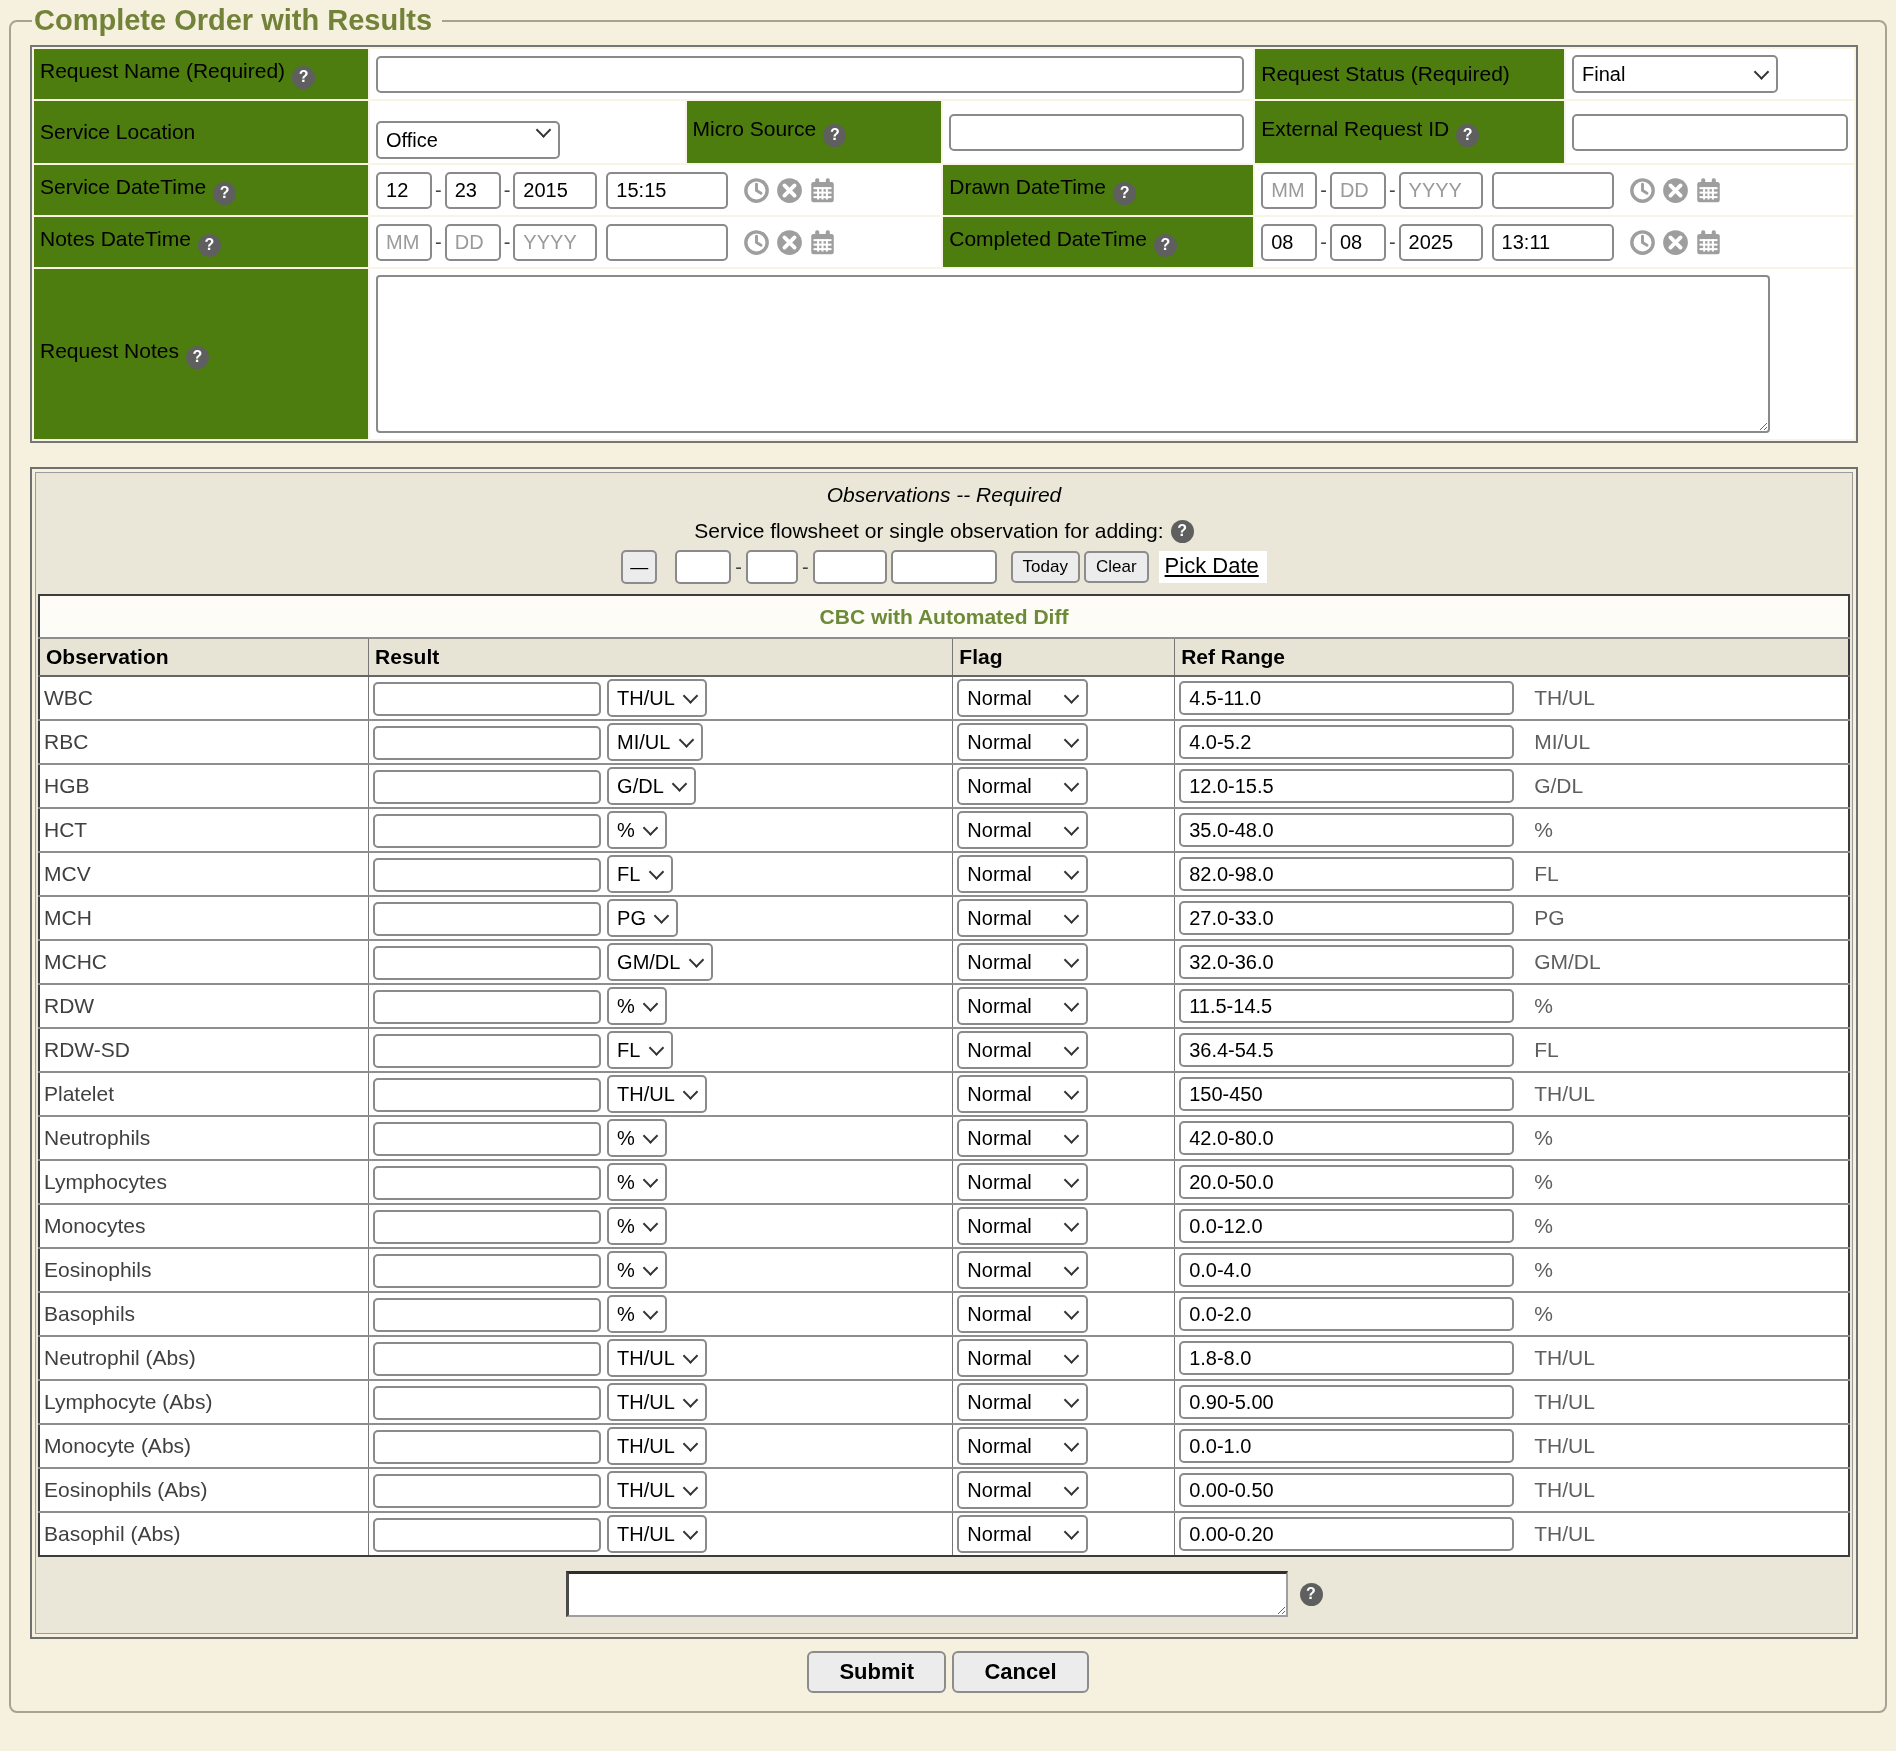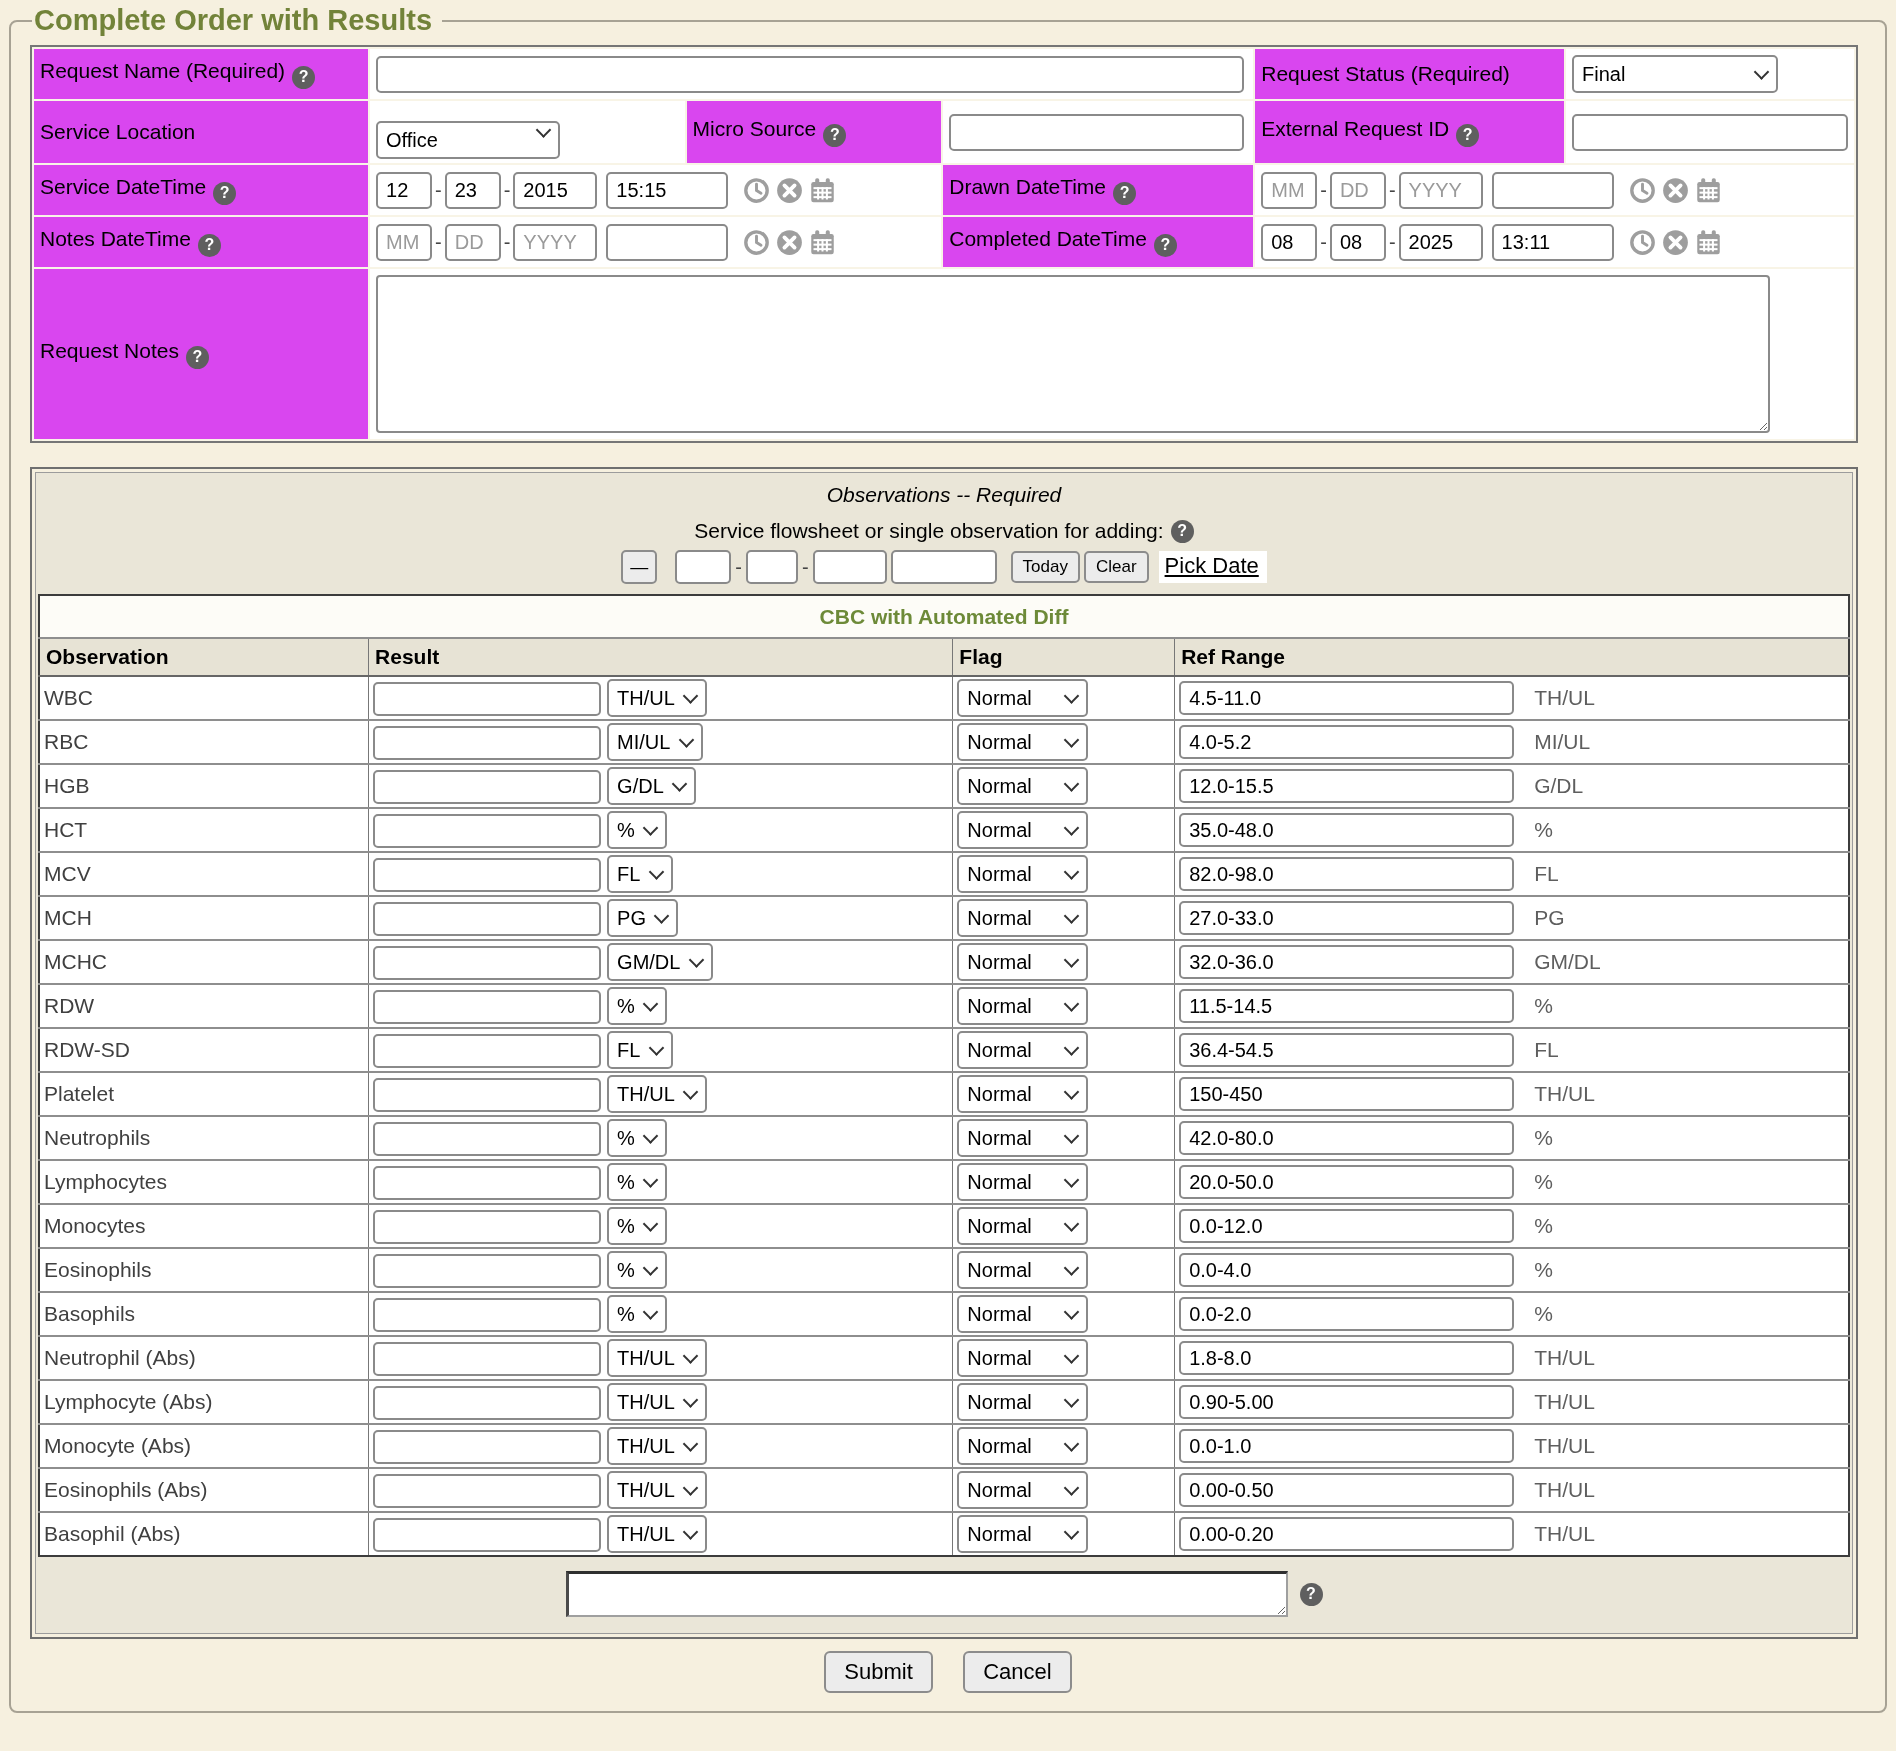--- a/index.html
+++ b/index.html
@@ -23,21 +23,21 @@
   }
   
   table.form-table {
     width: 1828px;
     border: 2px solid #767676;
     border-spacing: 2px;
     background: #f8f4e6;
     margin: 4px 0 0 0;
   }
   table.form-table td { font-size: 21px; vertical-align: middle; }
-  td.lbl { background: #d946ef; padding: 2px 6px; white-space: nowrap; }
+  td.lbl { background: #4d7c0f; padding: 2px 6px; white-space: nowrap; }
   td.ctl { background: #ffffff; padding: 4px 6px; }
   td.linkrow { background: #e7e3d5; text-align: center; height: 40px; }
   td.linkrow a { color: #000; font-size: 21px; }
   .row-h { height: 50px; }
   .inp {
     font-family: "Liberation Sans", sans-serif;
     font-size: 20px;
     height: 37px;
     border: 2px solid #8a8a8a;
     border-radius: 5px;
@@ -181,21 +181,21 @@
     border-color: #2f2f2f #9f9f9f #9f9f9f #4a4a4a;
     background: #fff; outline: none;
     font-family: "Liberation Sans", sans-serif; font-size: 20px;
   }
   .footer-row { text-align: center; padding: 12px 0 2px 0; }
   .btn-lg {
     font-family: "Liberation Sans", sans-serif;
     font-size: 22px;
     background: #ececec; color: #000;
     border: 2px solid #8c8c8c; border-radius: 6px;
-    padding: 6px 18px; margin: 0 13px;
+    padding: 6px 30px; margin: 0 1px; font-weight: bold;
   }
 </style>
 </head>
 <body>
 
 <svg width="0" height="0" style="position:absolute">
   <defs>
     <g id="ic-clock">
       <circle cx="12" cy="12" r="9.5" fill="#fff" stroke="#9e9e9e" stroke-width="3"></circle>
       <path d="M12 6.5 V12 L16 14.5" fill="none" stroke="#9e9e9e" stroke-width="2.6" stroke-linecap="round"></path>

